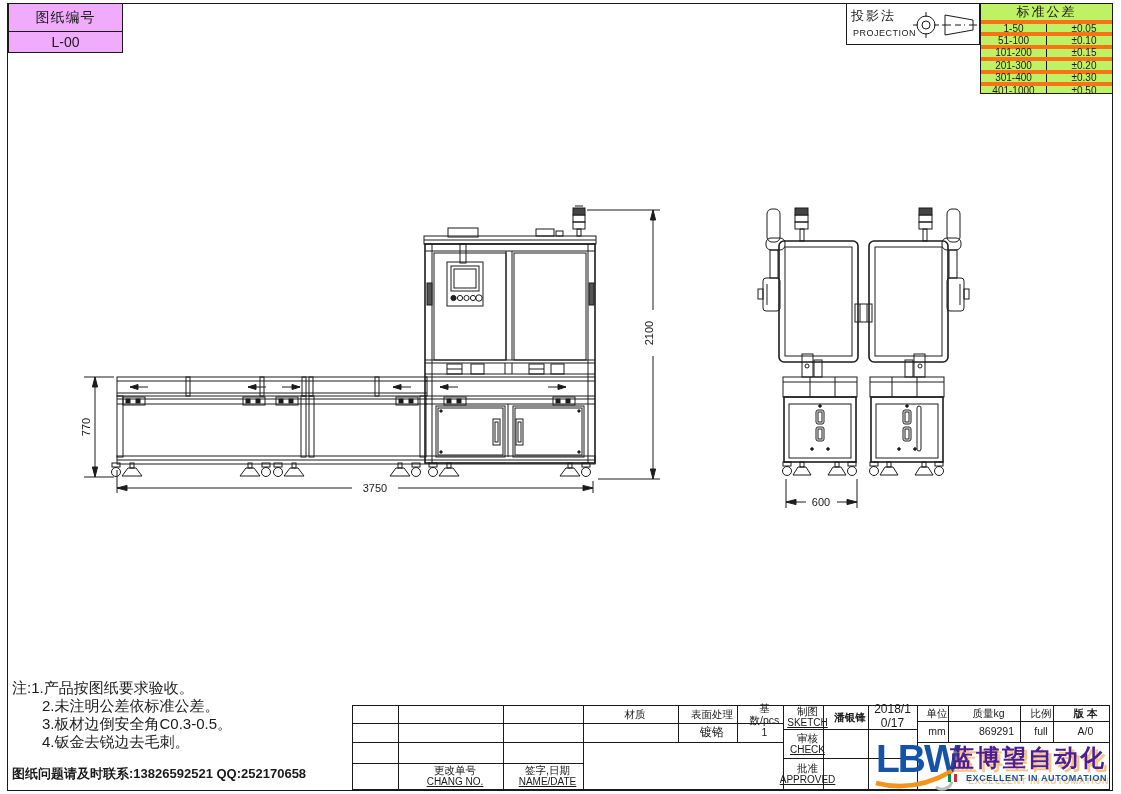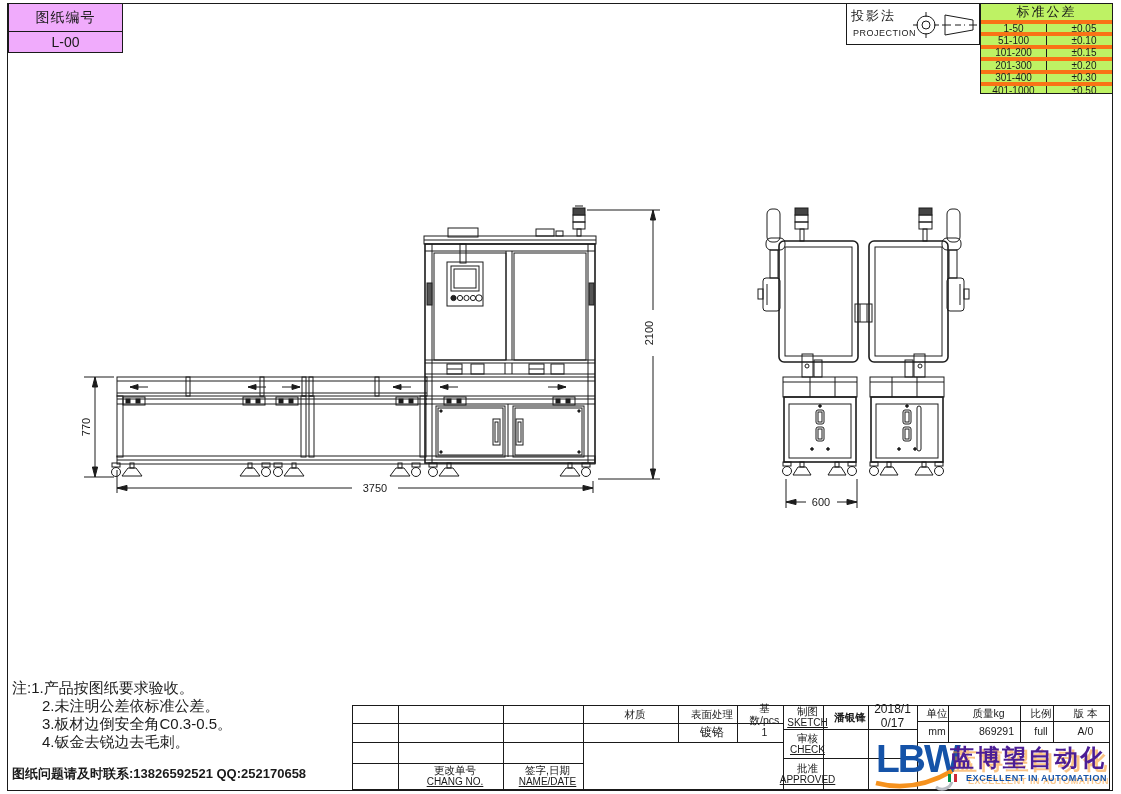--- a/index.html
+++ b/index.html
@@ -501,21 +501,21 @@
       <span class="sub">CHECK</span>
     </div>
     <div class="tbl" style="left:431px;top:53px;width:40px;height:31px;">
       <span>批准</span>
       <span class="sub">APPROVED</span>
     </div>
 
     <div class="tbl" style="left:565px;top:0;width:31px;height:16px;">单位</div>
     <div class="tbl" style="left:596px;top:0;width:72px;height:16px;">质量kg</div>
     <div class="tbl" style="left:668px;top:0;width:33px;height:16px;">比例</div>
-    <div class="tbl" style="left:701px;top:0;width:56px;height:16px;">版 本</div>
+    <div class="tbl" style="left:701px;top:0;width:56px;height:16px;font-weight:bold;">版 本</div>
     <div class="tbl" style="left:565px;top:16px;width:31px;height:21px;">mm</div>
     <div class="tbl" style="left:604px;top:16px;width:72px;height:21px;">869291</div>
     <div class="tbl" style="left:668px;top:16px;width:33px;height:21px;">full</div>
     <div class="tbl" style="left:701px;top:16px;width:56px;height:21px;">A/0</div>
 
     <div class="tbl" style="left:0;top:58px;width:46px;height:26px;margin-top:42px;">
       <span>更改标记</span>
       <span class="sub">CHANG</span>
     </div>
     <div class="tbl" style="left:46px;top:58px;width:105px;height:26px;">

